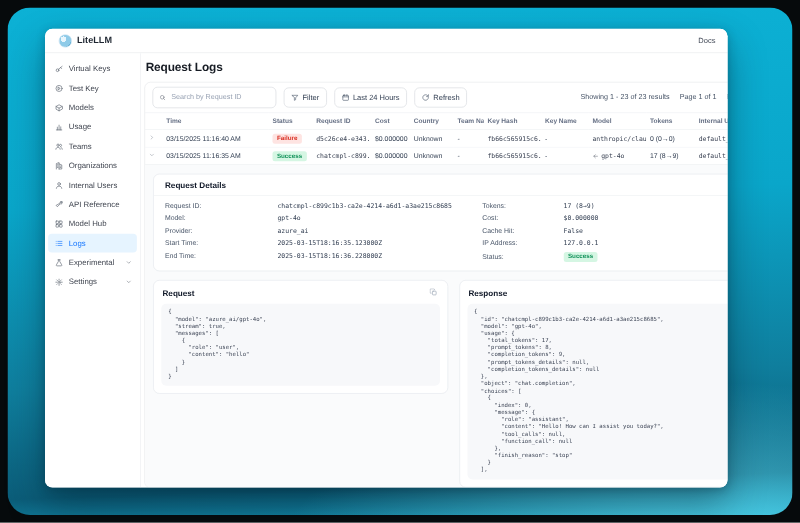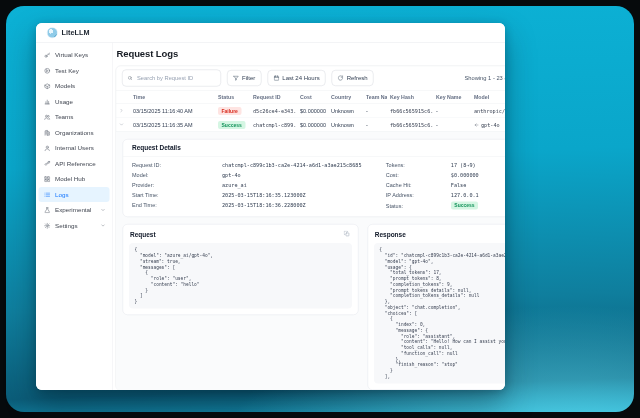--- a/index.html
+++ b/index.html
@@ -9,21 +9,21 @@
     -webkit-font-smoothing:antialiased;
   }
   .stage{position:relative;width:640px;height:418px;background:#060a0c;}
   .bg-panel{
     position:absolute;left:6px;top:6px;right:6px;bottom:6px;border-radius:18px;
     background:
       radial-gradient(140% 90% at 90% 110%, rgba(95,224,245,.9) 0%, rgba(95,224,245,0) 40%),
       linear-gradient(178deg,#0cb1d5 0%,#0aa6ca 38%,#0f7e9d 72%,#0b5d79 92%,#1593b4 100%);
   }
   .window{
-    position:absolute;left:36px;top:23px;width:469px;height:367px;border-radius:6px;
+    position:absolute;left:36px;top:23px;width:546px;height:367px;border-radius:6px;
     box-shadow:0 14px 30px rgba(0,25,40,.38),0 2px 8px rgba(0,25,40,.25);
     overflow:hidden;background:#fff;
   }
   .win-inner{
     width:1156px;height:734px;transform:scale(.5);transform-origin:top left;
     background:#fff;display:flex;flex-direction:column;overflow:hidden;
   }
   
   .navbar{height:38px;flex:0 0 38px;display:flex;align-items:center;padding:0 22px;border-bottom:1px solid #e7e9ec;}
   .brand{display:flex;align-items:center;gap:8px;}

